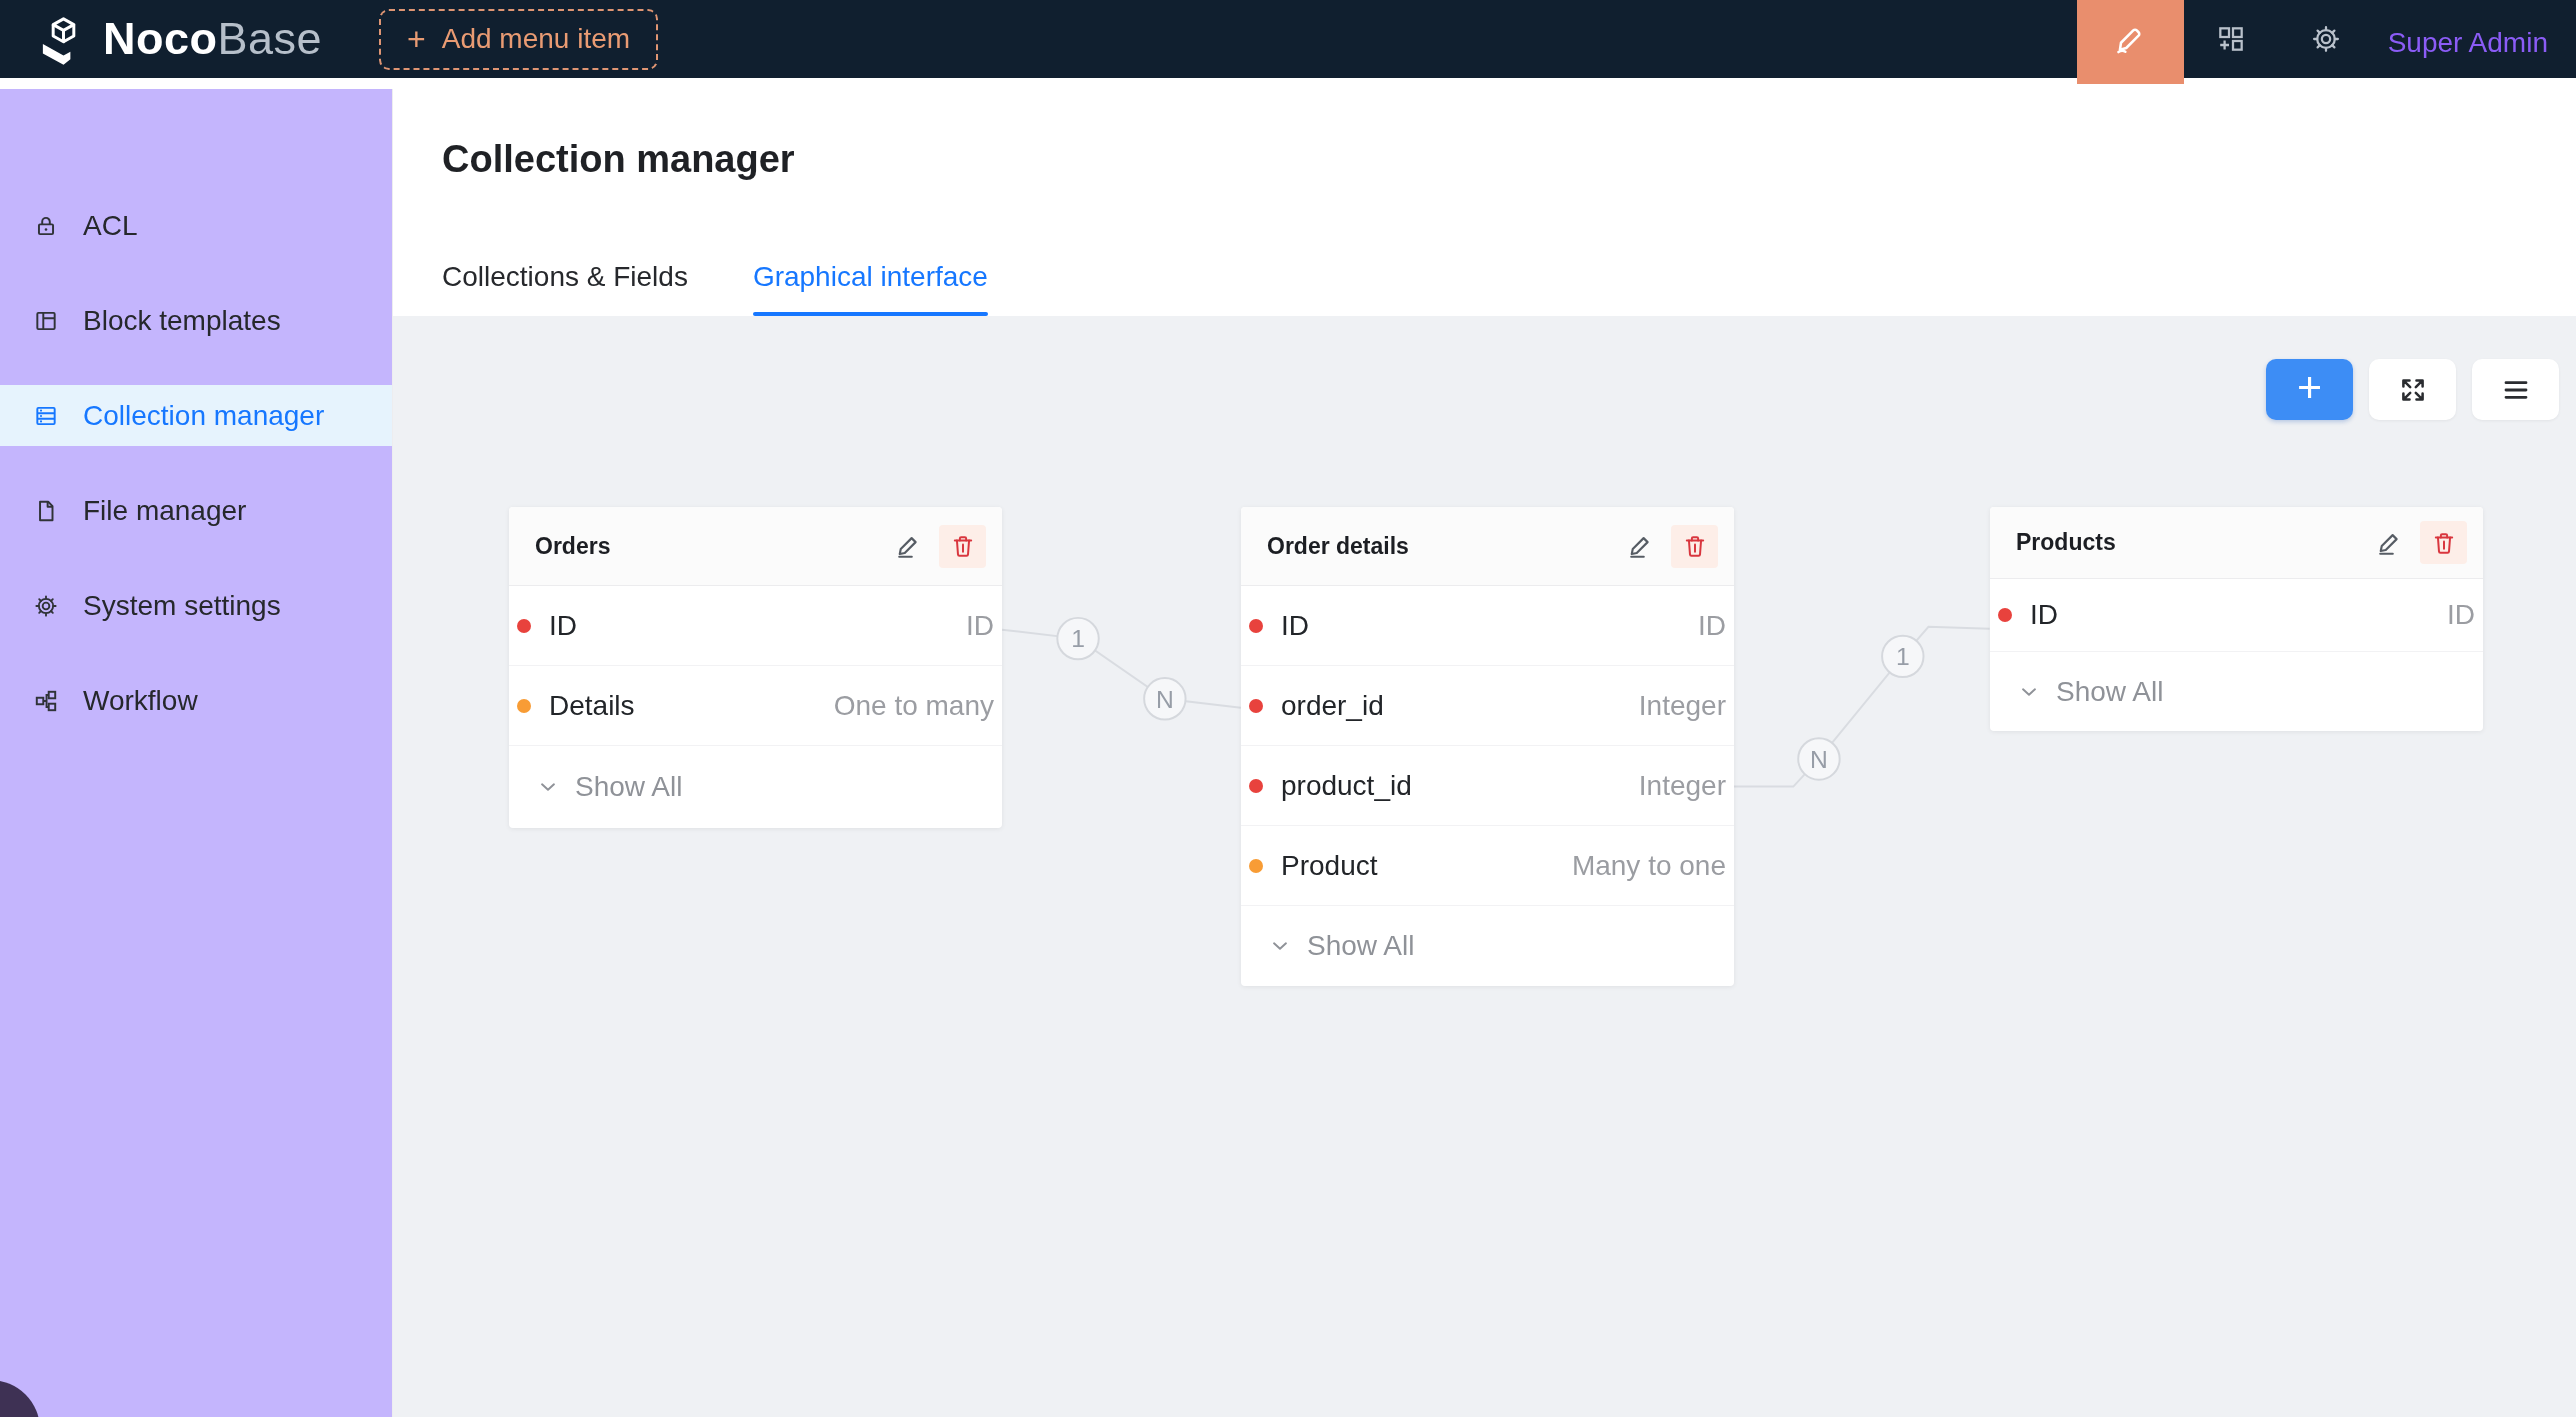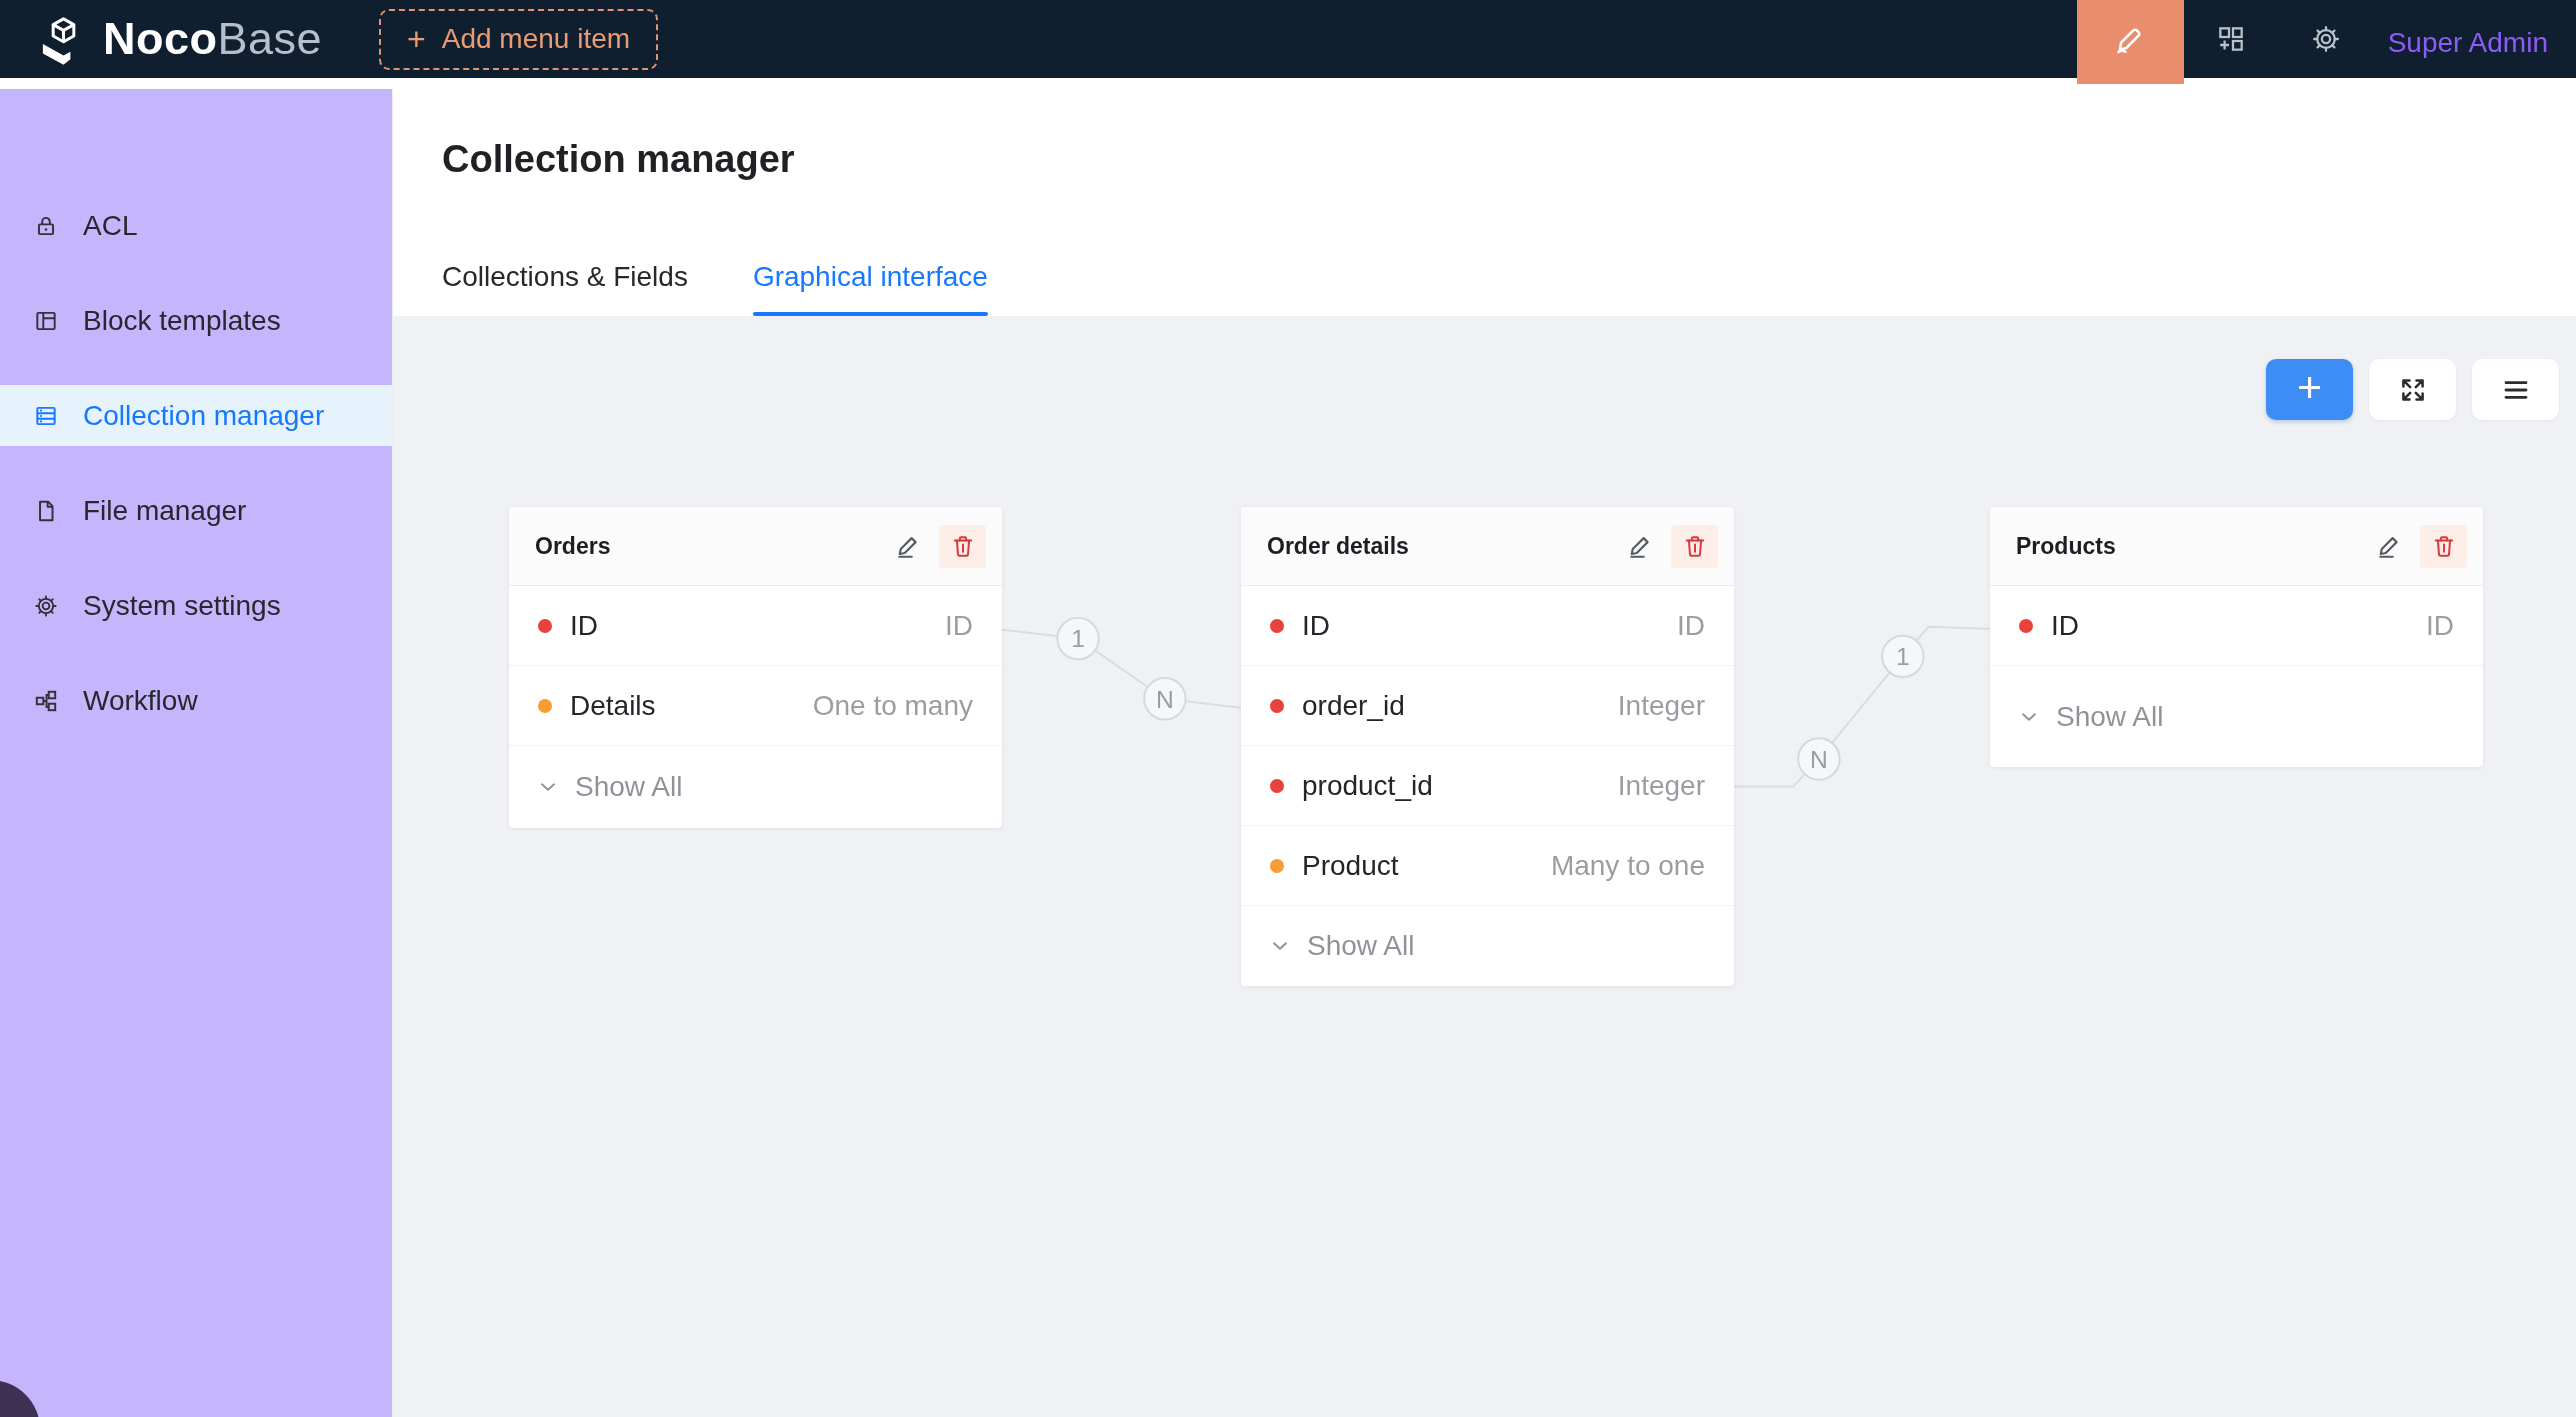--- a/index.html
+++ b/index.html
@@ -79,21 +79,21 @@
            flex-direction:column; }
   .ecard-head { height:79px; background:#fbfbfb; border-bottom:1px solid #ececee;
                 display:flex; align-items:center; padding:0 16px 0 26px;
                 border-radius:4px 4px 0 0; }
   .ecard-title { flex:1; font-size:23px; font-weight:600; color:#1c1e23; }
   .edit-btn { width:43px; height:43px; display:flex; align-items:center;
               justify-content:center; color:#565c64; cursor:pointer; }
   .del-btn { width:47px; height:43px; margin-left:10px; background:#fdeee8;
              border-radius:4px; display:flex; align-items:center;
              justify-content:center; color:#d9363e; cursor:pointer; }
-  .frow { height:80px; display:flex; align-items:center; padding:0 29px;
+  .frow { height:80px; display:flex; align-items:center; padding:0 8px;
           border-bottom:1px solid #f2f2f4; }
   .dot { width:14px; height:14px; border-radius:50%; margin-right:18px;
          flex:none; }
   .dot.red { background:#e8423d; }
   .dot.orange { background:#f89c35; }
   .fname { flex:1; font-size:28px; color:#222529; }
   .ftype { font-size:28px; color:#9b9da2; }
   .cfoot { flex:1; display:flex; align-items:center; padding:0 26px; gap:14px;
            color:#8f9298; font-size:28px; cursor:pointer; min-height:79px; }
   .chev { width:26px; height:26px; display:flex; color:#8f9298; }
@@ -382,21 +382,21 @@
       <div class="cfoot">
         <span class="chev">
           <svg class="icon-svg" viewBox="0 0 24 24">
             <path d="M6.5 9.5l5.5 5 5.5-5" fill="none" stroke="currentColor" stroke-width="1.8" stroke-linecap="round" stroke-linejoin="round"></path>
           </svg>
         </span>
         <span>Show All</span>
       </div>
     </div>
 
-    <div class="ecard" style="left:1597px; top:191px; height:260px;">
+    <div class="ecard" style="left:1597px; top:191px; height:224px;">
       <div class="ecard-head">
         <span class="ecard-title">Products</span>
         <span class="edit-btn">
           <svg width="30" height="30" viewBox="0 0 24 24">
             <g fill="none" stroke="currentColor" stroke-width="1.7" stroke-linecap="round" stroke-linejoin="round">
               <path d="M6.2 14.4L14.9 5.7l3.2 3.2-8.7 8.7-4 .8.8-4z"></path>
               <path d="M5 20.6h10"></path>
             </g>
           </svg>
         </span>

